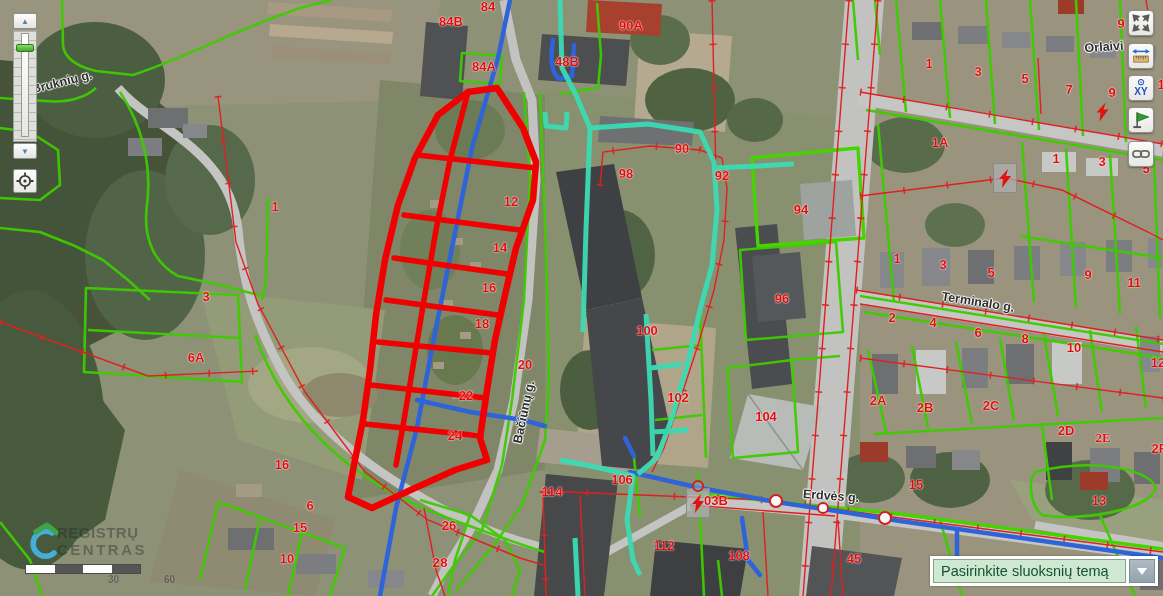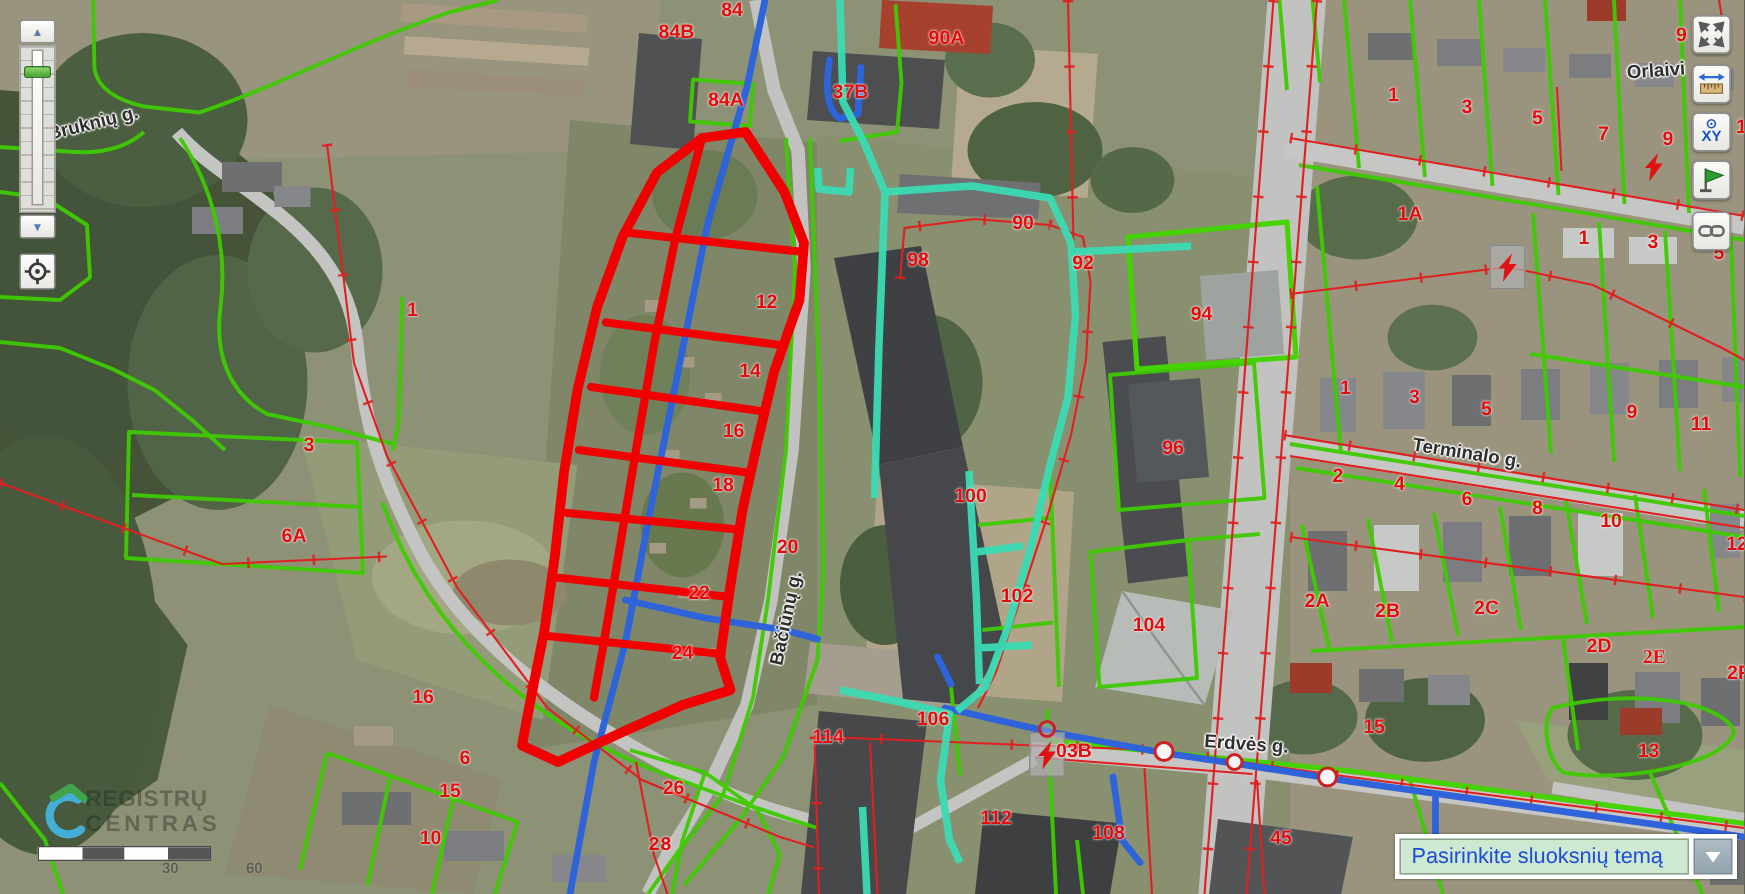--- a/index.html
+++ b/index.html
@@ -46,21 +46,21 @@
     background:linear-gradient(#fbfbf9,#e7e7e3);border:1px solid #8f8f8f;border-radius:4px;
     box-shadow:0 1px 2px rgba(0,0,0,.35);box-sizing:border-box;display:flex;flex-direction:column;
     align-items:center;justify-content:center;cursor:pointer;padding:0;}
   .xy-dot{font-size:9px;line-height:7px;color:#1d52c8;font-weight:bold;}
   .xy-text{font-size:10px;line-height:11px;color:#1d52c8;font-weight:bold;letter-spacing:0;}
 
   
   #layer-dropdown{position:absolute;left:930px;top:556px;width:228px;height:30px;z-index:10;
     background:#fff;box-sizing:border-box;padding:3px;display:flex;box-shadow:0 0 2px rgba(0,0,0,.4);}
   #dd-field{flex:1;background:#cfe8d1;border:1px solid #8aa28c;box-sizing:border-box;
-    font-size:14.5px;color:#1d4ed8;line-height:22px;padding-left:7px;overflow:hidden;white-space:nowrap;}
+    font-size:14.5px;color:#14532d;line-height:22px;padding-left:7px;overflow:hidden;white-space:nowrap;}
   #dd-btn{width:26px;margin-left:3px;background:linear-gradient(#aebbc4,#93a3ad);
     border:1px solid #7d8d98;box-sizing:border-box;display:flex;align-items:center;
     justify-content:center;cursor:pointer;padding:0;}
   .dd-arrow{width:0;height:0;border-left:5px solid transparent;border-right:5px solid transparent;
     border-top:7px solid #fff;}
 
   
   #logo{position:absolute;left:24px;top:521px;z-index:9;pointer-events:none;}
   #logo-text{position:absolute;left:33px;top:4px;opacity:.40;color:#1f2a22;font-weight:bold;}
   #logo-line1{font-size:15px;letter-spacing:.5px;line-height:16px;}
@@ -283,23 +283,23 @@
       <div class="node-circle" style="left: 769px; top: 494px; width: 10px; height: 10px;"></div>
       <div class="node-circle" style="left: 817px; top: 502px; width: 8px; height: 8px;"></div>
       <div class="node-circle" style="left: 878px; top: 511px; width: 10px; height: 10px;"></div>
       <div class="node-circle node-ring" style="left: 692px; top: 480px; width: 8px; height: 8px;"></div>
     </div>
 <div id="labels-layer">
       <span class="red-label" style="left: 488px; top: 6px;">84</span>
       <span class="red-label" style="left: 451px; top: 21px;">84B</span>
       <span class="red-label" style="left: 631px; top: 25px;">90A</span>
       <span class="red-label" style="left: 484px; top: 66px;">84A</span>
-      <span class="red-label" style="left: 567px; top: 61px;">37B</span>
+      <span class="red-label" style="left: 567px; top: 61px;">48B</span>
       <span class="red-label" style="left: 682px; top: 148px;">90</span>
-      <span class="red-label" style="left: 612px; top: 173px;">98</span>
+      <span class="red-label" style="left: 626px; top: 173px;">98</span>
       <span class="red-label" style="left: 722px; top: 175px;">92</span>
       <span class="red-label" style="left: 801px; top: 209px;">94</span>
       <span class="red-label" style="left: 782px; top: 298px;">96</span>
       <span class="red-label" style="left: 647px; top: 330px;">100</span>
       <span class="red-label" style="left: 678px; top: 397px;">102</span>
       <span class="red-label" style="left: 766px; top: 416px;">104</span>
       <span class="red-label" style="left: 622px; top: 479px;">106</span>
       <span class="red-label" style="left: 552px; top: 491px;">114</span>
       <span class="red-label" style="left: 664px; top: 545px;">112</span>
       <span class="red-label" style="left: 739px; top: 555px;">108</span>

